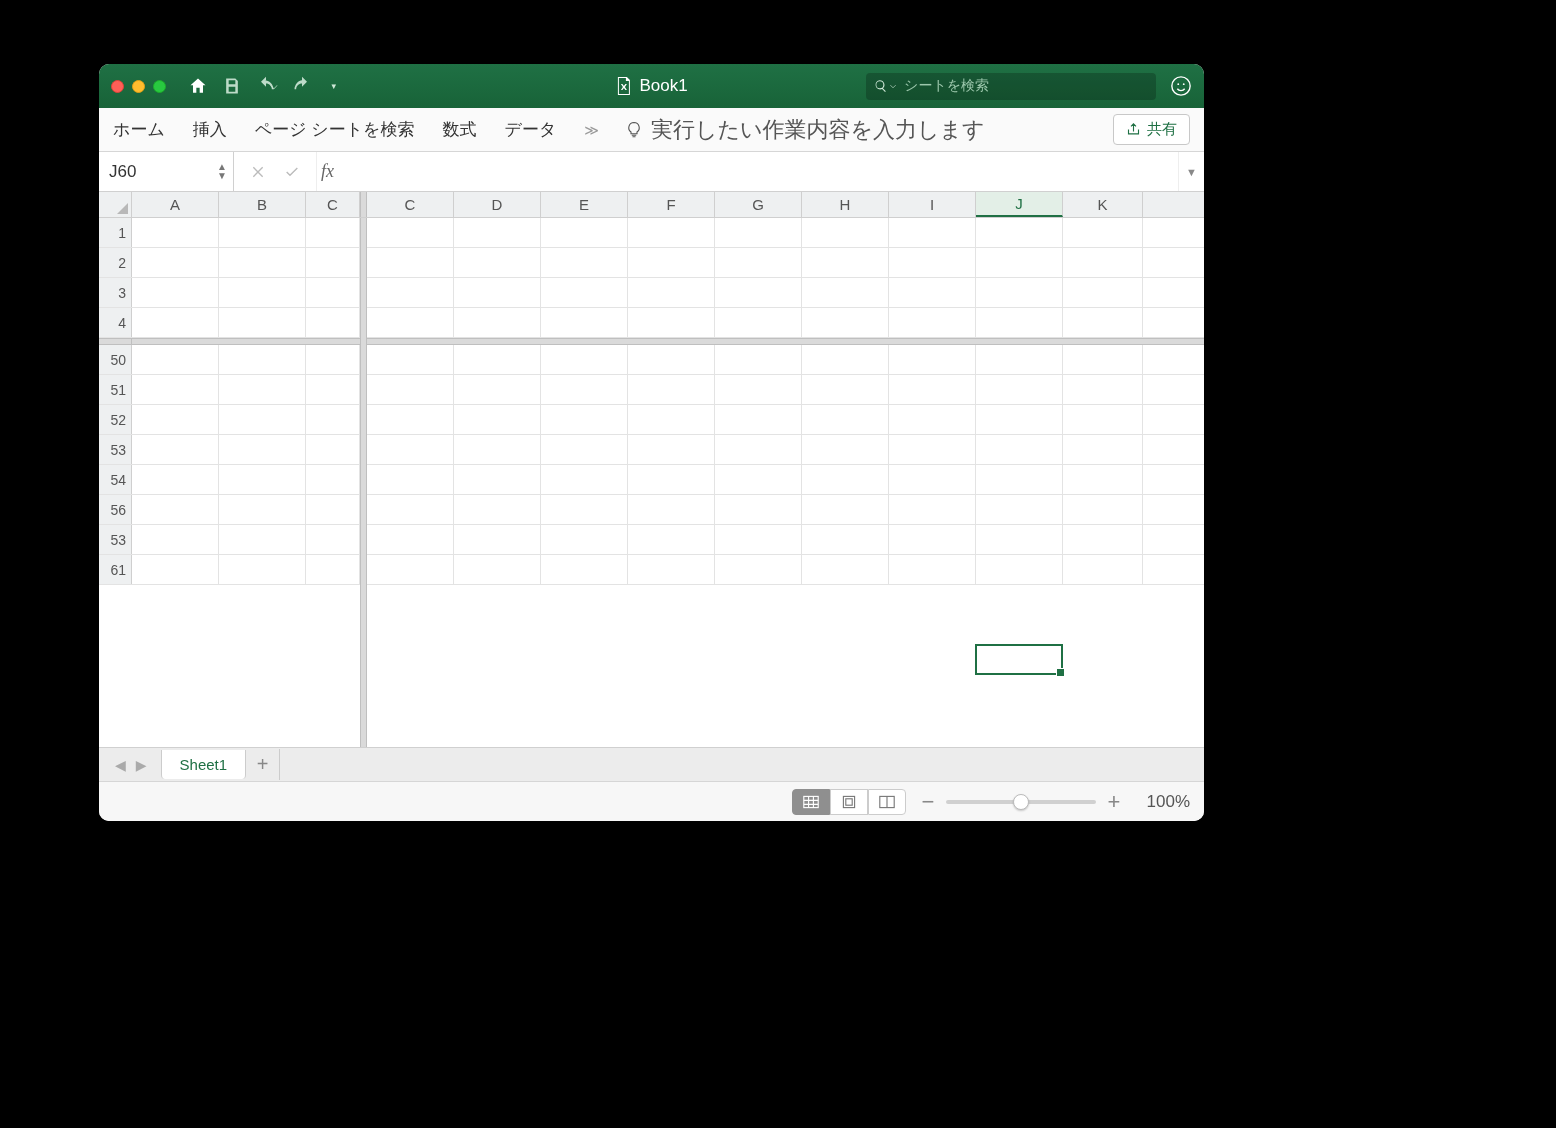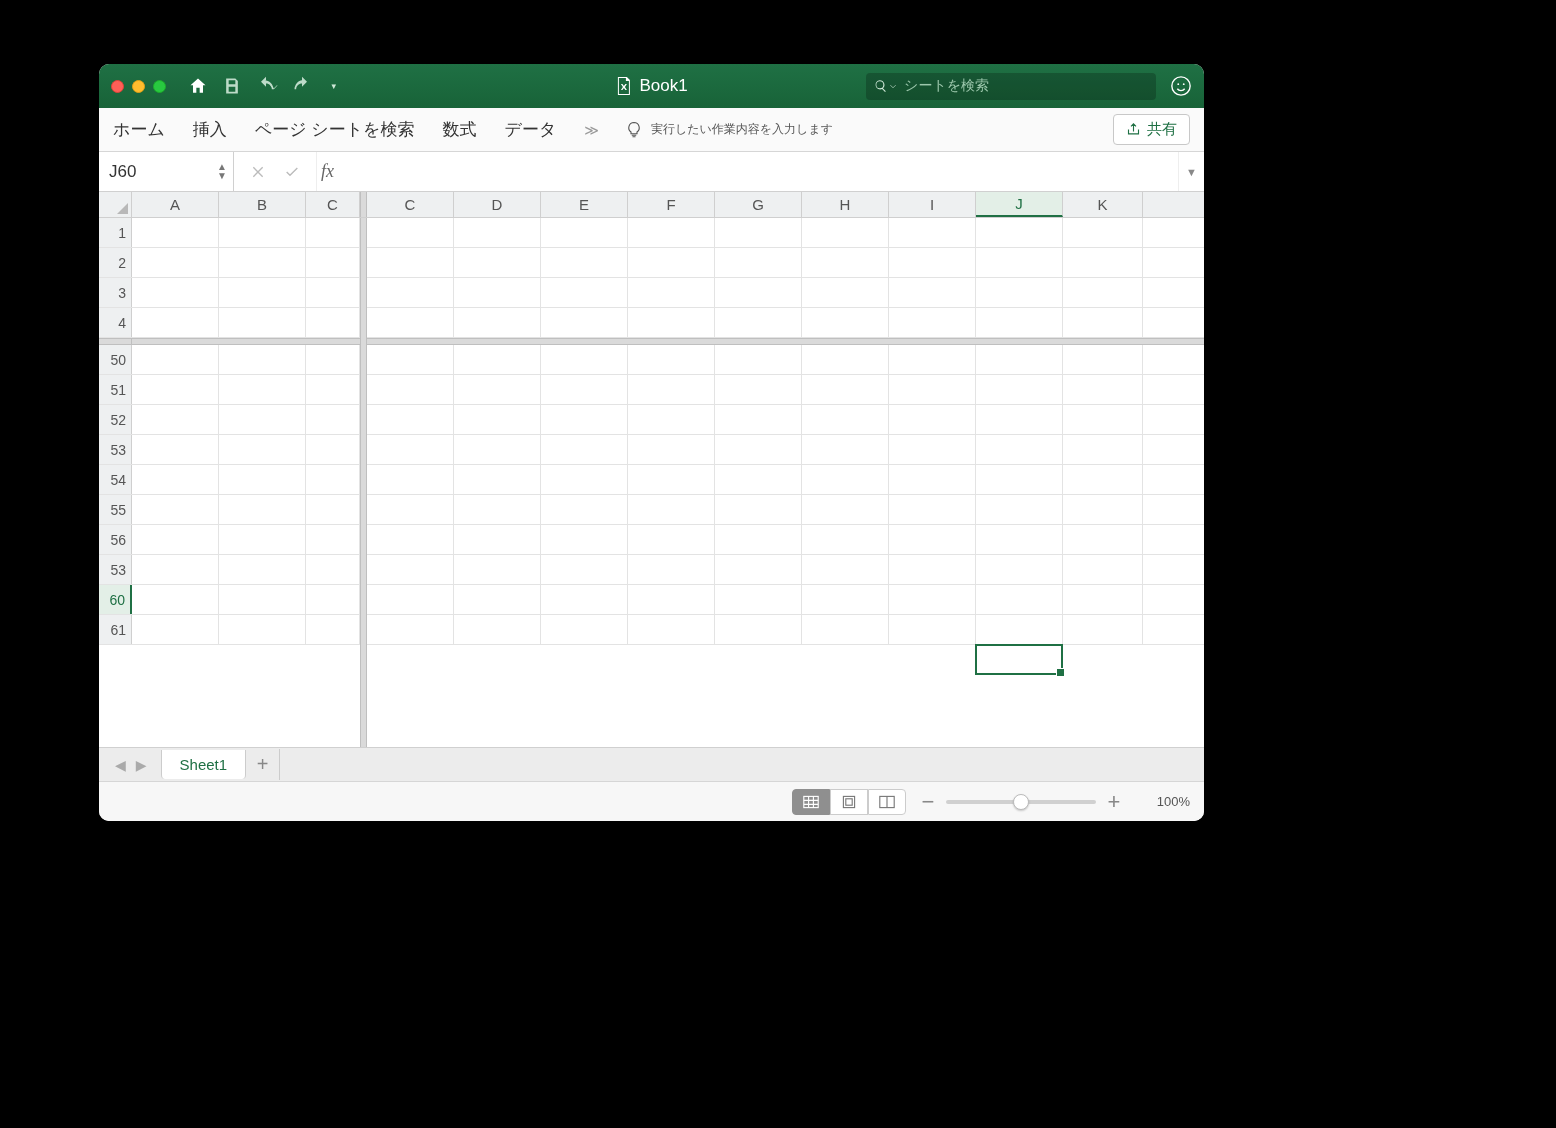--- a/index.html
+++ b/index.html
@@ -25,21 +25,21 @@
 .searchbox .caret { color: #cfe8d8; font-size: 8px; margin-right: 6px; }
 .searchbox .ph { color: #9cc7ac; font-size: 14px; }
 .smiley { margin-left: 14px; width: 22px; height: 22px; }
 .smiley svg { width: 22px; height: 22px; stroke: #fff; fill: none; stroke-width: 1.5; }
 
 
 .ribbon { height: 44px; background: #fafafa; border-bottom: 1px solid #d6d6d6; display: flex; align-items: center; padding: 0 14px; gap: 28px; }
 .rtab { font-size: 17px; color: #333; cursor: default; }
 .rmore { color: #999; font-size: 14px; letter-spacing: -2px; }
 .bulb { width: 18px; height: 18px; stroke: #555; fill: none; stroke-width: 1.5; margin-right: -20px; }
-.tellme { font-size: 12px; color: #555; }
+.tellme { font-size: 22px; color: #555; }
 .share-btn { margin-left: auto; border: 1px solid #c8c8c8; border-radius: 4px; padding: 5px 12px; display: flex; align-items: center; gap: 6px; font-size: 15px; color: #1f7044; background: #fff; }
 .share-btn svg { width: 15px; height: 15px; fill: none; stroke: #1f7044; stroke-width: 1.8; }
 
 
 .fbar-row { height: 40px; background: #fff; border-bottom: 1px solid #d0d0d0; display: flex; align-items: stretch; }
 .namebox { width: 135px; border-right: 1px solid #d0d0d0; display: flex; align-items: center; padding: 0 10px; font-size: 17px; color: #333; position: relative; }
 .namebox .spin { position: absolute; right: 6px; display: flex; flex-direction: column; gap: 1px; color: #777; font-size: 10px; line-height: 8px; }
 .fbar-btns { display: flex; align-items: center; gap: 18px; padding: 0 16px; border-right: 1px solid #eee; }
 .fbar-btns svg { width: 16px; height: 16px; stroke: #bbb; fill: none; stroke-width: 2; }
 .fx { font-family: 'Times New Roman', serif; font-style: italic; font-size: 18px; color: #666; padding: 0 12px 0 4px; display: flex; align-items: center; }
@@ -76,21 +76,21 @@
 .vbtn { width: 38px; height: 26px; border: 1px solid #ccc; display: flex; align-items: center; justify-content: center; background: #fff; }
 .vbtn.active { background: #8f8f8f; border-color: #8f8f8f; }
 .vbtn.active svg { stroke: #fff; }
 .vbtn svg { width: 16px; height: 14px; stroke: #777; fill: none; stroke-width: 1.4; }
 .vbtn:first-child { border-radius: 4px 0 0 4px; }
 .vbtn:last-child { border-radius: 0 4px 4px 0; }
 .zoom-ctrl { display: flex; align-items: center; gap: 10px; }
 .zoom-ctrl .zm { font-size: 22px; color: #888; cursor: default; width: 16px; text-align: center; }
 .slider { width: 150px; height: 4px; background: #d0d0d0; border-radius: 2px; position: relative; }
 .slider .thumb { position: absolute; left: 50%; top: 50%; transform: translate(-50%,-50%); width: 16px; height: 16px; background: #fff; border: 1px solid #bbb; border-radius: 50%; box-shadow: 0 1px 2px rgba(0,0,0,0.2); }
-.zoom-val { font-size: 13px; color: #555; width: 54px; text-align: right; }
+.zoom-val { font-size: 17px; color: #555; width: 54px; text-align: right; }
 </style>
 </head>
 <body>
 
 <div class="window">
 
   <div class="titlebar">
     <div class="traffic">
       <div class="dot red"></div>
       <div class="dot yellow"></div>
@@ -339,69 +339,37 @@
           <div class="cell" style="width: 87px;"></div>
           <div class="cell" style="width: 87px;"></div>
           <div class="cell" style="width: 87px;"></div>
           <div class="cell" style="width: 87px;"></div>
           <div class="cell" style="width: 87px;"></div>
           <div class="cell" style="width: 87px;"></div>
           <div class="cell" style="width: 87px;"></div>
           <div class="cell" style="width: 80px;"></div>
         </div>
         <div class="row">
-          <div class="rh">55</div>
-          <div class="cell" style="width: 87px;"></div>
-          <div class="cell" style="width: 87px;"></div>
-          <div class="cell" style="width: 54px;"></div>
-          <div style="width: 7px;"></div>
-          <div class="cell" style="width: 87px;"></div>
-          <div class="cell" style="width: 87px;"></div>
-          <div class="cell" style="width: 87px;"></div>
-          <div class="cell" style="width: 87px;"></div>
-          <div class="cell" style="width: 87px;"></div>
-          <div class="cell" style="width: 87px;"></div>
-          <div class="cell" style="width: 87px;"></div>
-          <div class="cell" style="width: 87px;"></div>
-          <div class="cell" style="width: 80px;"></div>
-        </div>
-        <div class="row">
           <div class="rh">56</div>
           <div class="cell" style="width: 87px;"></div>
           <div class="cell" style="width: 87px;"></div>
           <div class="cell" style="width: 54px;"></div>
           <div style="width: 7px;"></div>
           <div class="cell" style="width: 87px;"></div>
           <div class="cell" style="width: 87px;"></div>
           <div class="cell" style="width: 87px;"></div>
           <div class="cell" style="width: 87px;"></div>
           <div class="cell" style="width: 87px;"></div>
           <div class="cell" style="width: 87px;"></div>
           <div class="cell" style="width: 87px;"></div>
           <div class="cell" style="width: 87px;"></div>
           <div class="cell" style="width: 80px;"></div>
         </div>
         <div class="row">
           <div class="rh">53</div>
-          <div class="cell" style="width: 87px;"></div>
-          <div class="cell" style="width: 87px;"></div>
-          <div class="cell" style="width: 54px;"></div>
-          <div style="width: 7px;"></div>
-          <div class="cell" style="width: 87px;"></div>
-          <div class="cell" style="width: 87px;"></div>
-          <div class="cell" style="width: 87px;"></div>
-          <div class="cell" style="width: 87px;"></div>
-          <div class="cell" style="width: 87px;"></div>
-          <div class="cell" style="width: 87px;"></div>
-          <div class="cell" style="width: 87px;"></div>
-          <div class="cell" style="width: 87px;"></div>
-          <div class="cell" style="width: 80px;"></div>
-        </div>
-        <div class="row">
-          <div class="rh sel">60</div>
           <div class="cell" style="width: 87px;"></div>
           <div class="cell" style="width: 87px;"></div>
           <div class="cell" style="width: 54px;"></div>
           <div style="width: 7px;"></div>
           <div class="cell" style="width: 87px;"></div>
           <div class="cell" style="width: 87px;"></div>
           <div class="cell" style="width: 87px;"></div>
           <div class="cell" style="width: 87px;"></div>
           <div class="cell" style="width: 87px;"></div>
           <div class="cell" style="width: 87px;"></div>

